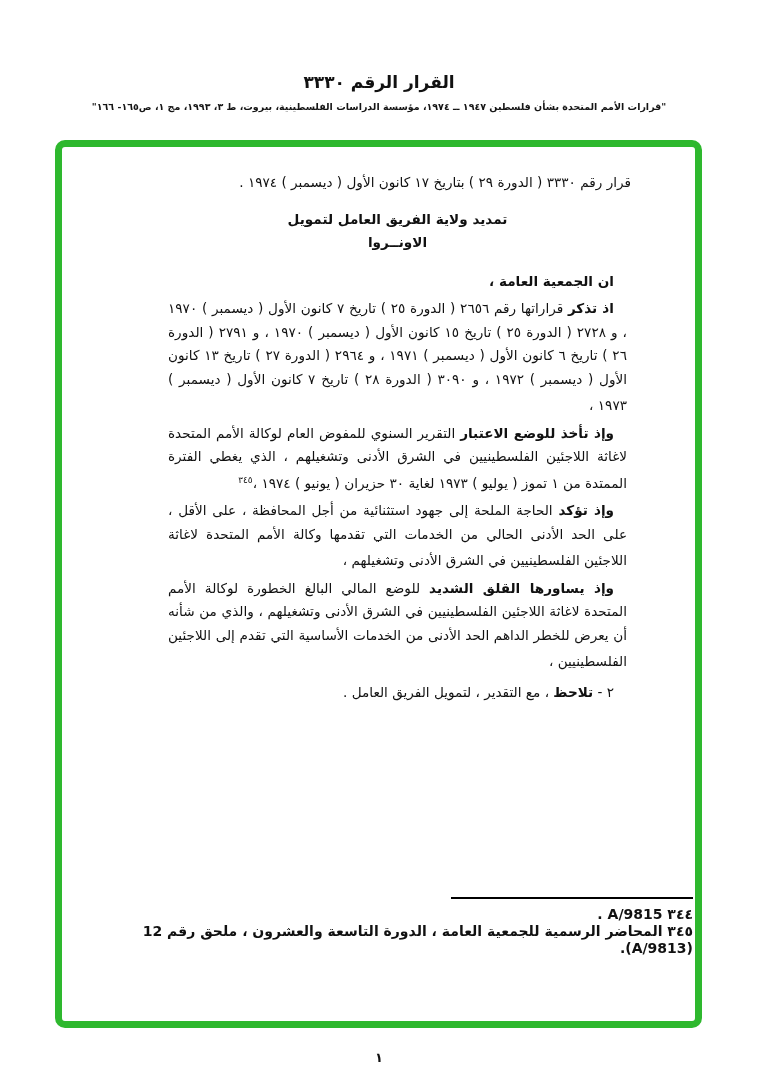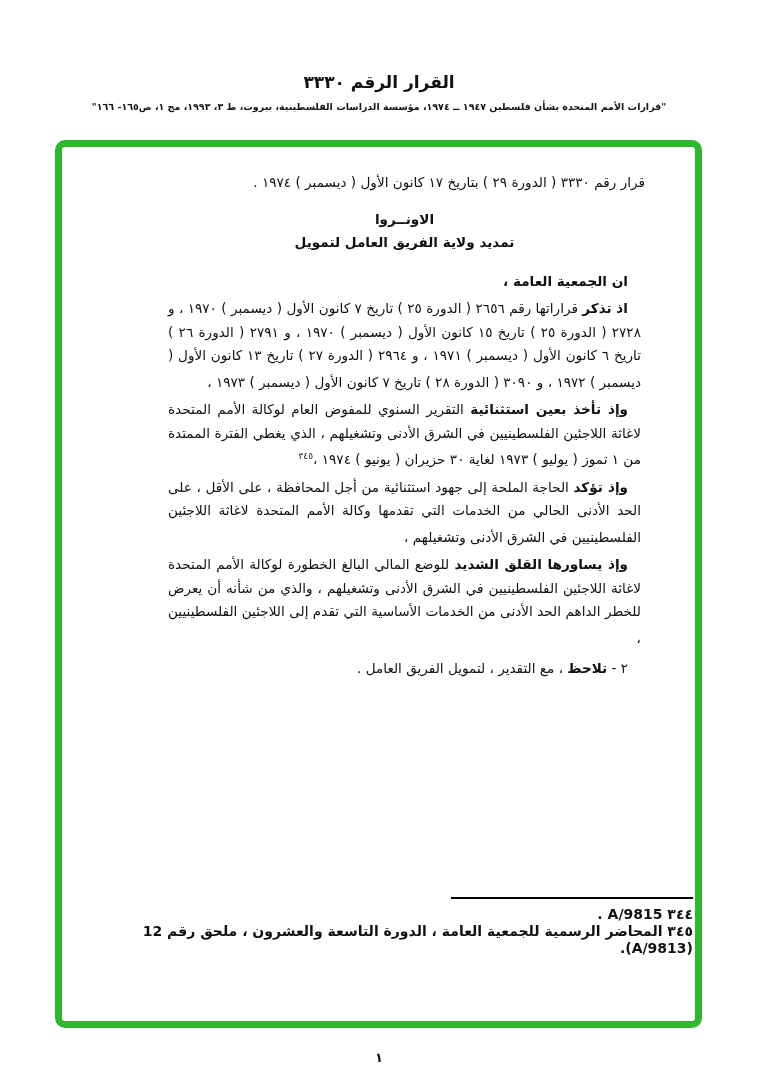--- a/index.html
+++ b/index.html
@@ -34,21 +34,21 @@
   }
   .green-box {
     position: absolute;
     top: 140px; left: 55px;
     width: 647px; height: 888px;
     border: 7px solid #2eb82e;
     border-radius: 10px;
     background: #ffffff;
   }
   .box-content {
-    padding: 24px 50px 0 102px;
+    padding: 24px 64px 0 102px;
     font-size: 13.6px;
     line-height: 23.5px;
     text-align: justify;
     direction: rtl;
   }
   .intro { margin: 0; }
   .res-heading {
     text-align: center;
     font-weight: bold;
     margin: 13px 0 12px 0;
@@ -89,30 +89,30 @@
 
   <h1 class="doc-title">القرار الرقم ٣٣٣٠</h1>
   <div class="source-line">"قرارات الأمم المتحدة بشأن فلسطين ١٩٤٧ ــ ١٩٧٤، مؤسسة الدراسات الفلسطينية، بيروت، ط ٣، ١٩٩٣، مج ١، ص١٦٥- ١٦٦"</div>
 
   <div class="green-box">
     <div class="box-content">
 
       <p class="intro">قرار رقم ٣٣٣٠ ( الدورة ٢٩ ) بتاريخ ١٧ كانون الأول ( ديسمبر ) ١٩٧٤ .</p>
 
       <div class="res-heading">
+        <div>تمديد ولاية الفريق العامل لتمويل</div>
         <div>الاونــروا</div>
-        <div>تمديد ولاية الفريق العامل لتمويل</div>
       </div>
 
       <p class="para"><span class="pre"></span><span class="lead">ان الجمعية العامة ،</span><span></span><span class="fn-ref"></span></p>
 
       <p class="para"><span class="pre"></span><span class="lead">اذ تذكر</span><span> قراراتها رقم ٢٦٥٦ ( الدورة ٢٥ ) تاريخ ٧ كانون الأول ( ديسمبر ) ١٩٧٠ ، و ٢٧٢٨ ( الدورة ٢٥ ) تاريخ ١٥ كانون الأول ( ديسمبر ) ١٩٧٠ ، و ٢٧٩١ ( الدورة ٢٦ ) تاريخ ٦ كانون الأول ( ديسمبر ) ١٩٧١ ، و ٢٩٦٤ ( الدورة ٢٧ ) تاريخ ١٣ كانون الأول ( ديسمبر ) ١٩٧٢ ، و ٣٠٩٠ ( الدورة ٢٨ ) تاريخ ٧ كانون الأول ( ديسمبر ) ١٩٧٣ ،</span><span class="fn-ref"></span></p>
 
 
-      <p class="para"><span class="pre"></span><span class="lead">وإذ تأخذ بعين استثنائية</span><span> التقرير السنوي للمفوض العام لوكالة الأمم المتحدة لاغاثة اللاجئين الفلسطينيين في الشرق الأدنى وتشغيلهم ، الذي يغطي الفترة الممتدة من ١ تموز ( يوليو ) ١٩٧٣ لغاية ٣٠ حزيران ( يونيو ) ١٩٧٤ ،</span><span class="fn-ref">٣٤٥</span></p>
+      <p class="para"><span class="pre"></span><span class="lead">وإذ تأخذ للوضع الاعتبار</span><span> التقرير السنوي للمفوض العام لوكالة الأمم المتحدة لاغاثة اللاجئين الفلسطينيين في الشرق الأدنى وتشغيلهم ، الذي يغطي الفترة الممتدة من ١ تموز ( يوليو ) ١٩٧٣ لغاية ٣٠ حزيران ( يونيو ) ١٩٧٤ ،</span><span class="fn-ref">٣٤٥</span></p>
 
       <p class="para"><span class="pre"></span><span class="lead">وإذ تؤكد</span><span> الحاجة الملحة إلى جهود استثنائية من أجل المحافظة ، على الأقل ، على الحد الأدنى الحالي من الخدمات التي تقدمها وكالة الأمم المتحدة لاغاثة اللاجئين الفلسطينيين في الشرق الأدنى وتشغيلهم ،</span><span class="fn-ref"></span></p>
 
       <p class="para"><span class="pre"></span><span class="lead">وإذ يساورها القلق الشديد</span><span> للوضع المالي البالغ الخطورة لوكالة الأمم المتحدة لاغاثة اللاجئين الفلسطينيين في الشرق الأدنى وتشغيلهم ، والذي من شأنه أن يعرض للخطر الداهم الحد الأدنى من الخدمات الأساسية التي تقدم إلى اللاجئين الفلسطينيين ،</span><span class="fn-ref"></span></p>
 
 
       <p class="para"><span class="pre">٢ - </span><span class="lead">تلاحظ</span><span> ، مع التقدير ، لتمويل الفريق العامل .</span><span class="fn-ref"></span></p>
 
     </div>
 

